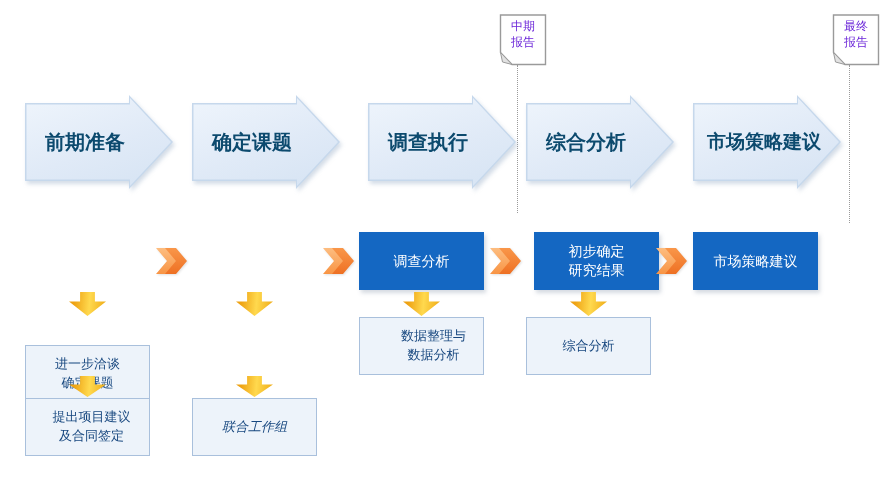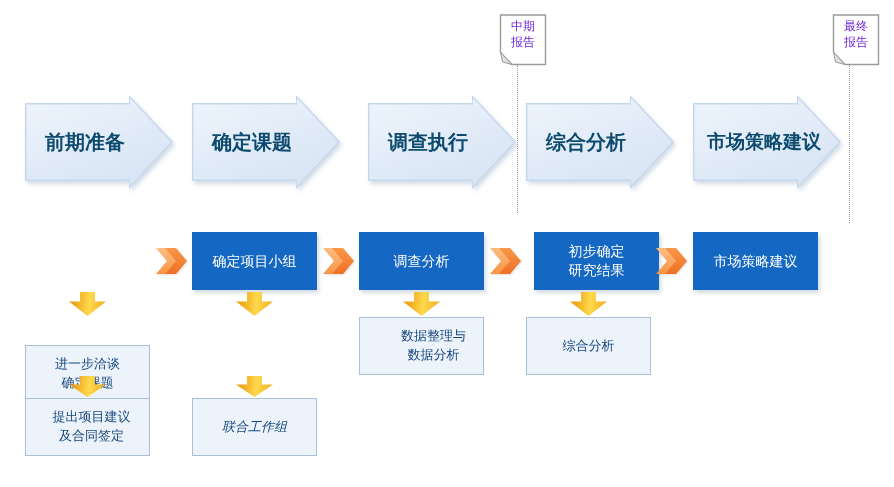--- a/index.html
+++ b/index.html
@@ -107,21 +107,20 @@
       </div>
     <div class="stage-label">综合分析</div>
   </div>
   <div class="stage" style="left:693px;">
     <div class="stage-shape">
         <div class="stage-shape-in"></div>
       </div>
     <div class="stage-label wide">市场策略建议</div>
   </div>
 
-  <div class="step" style="left:192px;">确定项目小组</div>
   <div class="step" style="left:359px;">调查分析</div>
   <div class="step" style="left:526px;margin-left:8px;">初步确定
 研究结果</div>
   <div class="step" style="left:693px;">市场策略建议</div>
 
   <div class="flow-arrow" style="left:156px;">
       <div class="chev back"></div>
       <div class="chev front"></div>
     </div>
   <div class="flow-arrow" style="left:323px;">

